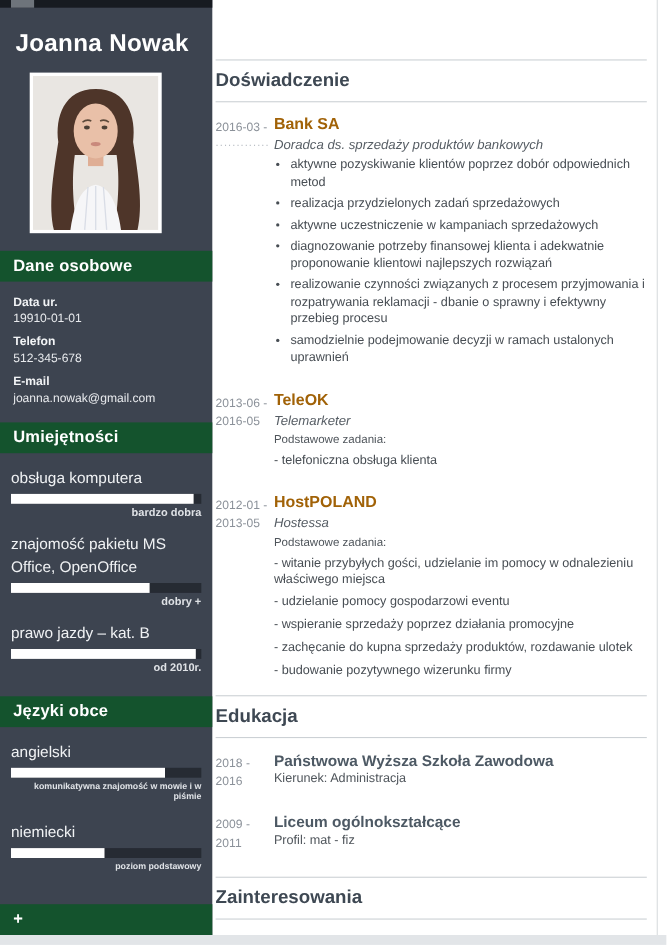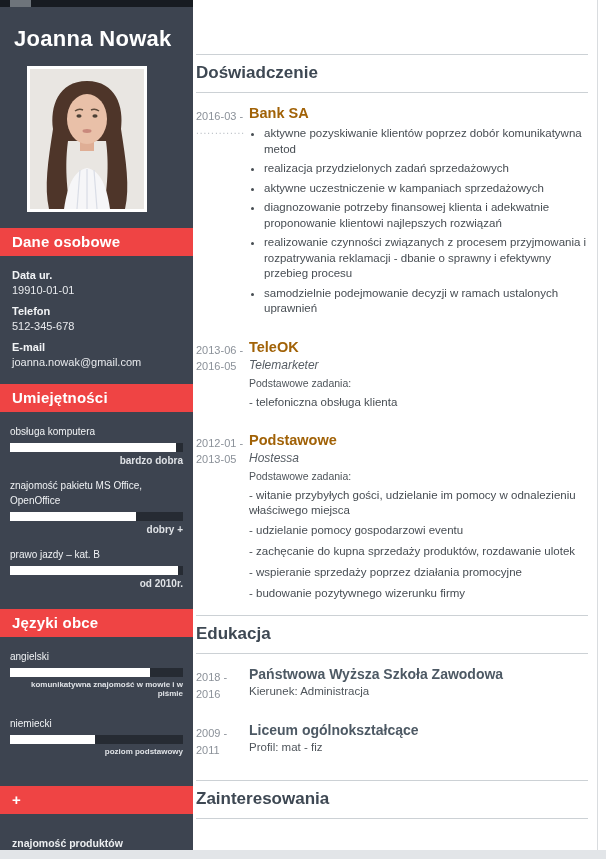--- a/index.html
+++ b/index.html
@@ -23,30 +23,30 @@
   .candidate-name{
     padding:26px 14px 8px 14px;
     font-size:22px;font-weight:700;color:#ffffff;letter-spacing:.3px;
   }
   .photo{
     margin:6px 0 0 27px;width:120px;height:146px;background:#ffffff;
     box-sizing:border-box;padding:3px;
   }
   .photo svg{display:block;width:114px;height:140px;}
   .sb-head{
-    margin-top:16px;background:#ef4444;color:#ffffff;
+    margin-top:16px;background:#14532d;color:#ffffff;
     font-size:15px;font-weight:700;
     padding:5px 12px 6px 12px;letter-spacing:.2px;
   }
   .sb-fields{padding:4px 12px 0 12px;}
   .sb-field{margin-top:9px;}
   .sb-label{font-size:11px;font-weight:700;color:#f2f4f6;}
   .sb-value{font-size:11px;color:#e8eaed;margin-top:3px;}
   .sb-meter{padding:0 10px;margin-top:12px;}
-  .sb-meter .m-label{font-size:10px;color:#f0f2f4;line-height:1.5;}
+  .sb-meter .m-label{font-size:14px;color:#f0f2f4;line-height:1.5;}
   .bar{margin-top:4px;height:9px;background:#262b33;}
   .bar-fill{height:100%;background:#ffffff;}
   .m-caption{margin-top:3px;font-size:10px;font-weight:700;color:#dfe2e6;text-align:right;}
   .m-caption.small{font-size:8px;}
   .sb-extra{padding:6px 12px 0 12px;}
   .sb-extra div{font-size:10.5px;font-weight:700;color:#eceef0;margin-top:17px;}
 
   
   .main{
     position:absolute;left:196px;top:0;width:392px;color:#4b5157;
@@ -170,22 +170,23 @@
     <section class="sec first">
       <div class="sec-head">Doświadczenie</div>
 
       <div class="entry">
         <div class="dates">
           <div>2016-03 -</div>
           <div class="dots">.............</div>
         </div>
         <div class="ebody">
           <div class="company">Bank SA</div>
+          <div class="position">Doradca ds. sprzedaży produktów bankowych</div>
           <ul class="bullets">
-              <li>aktywne pozyskiwanie klientów poprzez dobór komunikatywna metod</li>
+              <li>aktywne pozyskiwanie klientów poprzez dobór odpowiednich metod</li>
               <li>realizacja przydzielonych zadań sprzedażowych</li>
               <li>aktywne uczestniczenie w kampaniach sprzedażowych</li>
               <li>diagnozowanie potrzeby finansowej klienta i adekwatnie proponowanie klientowi najlepszych rozwiązań</li>
               <li>realizowanie czynności związanych z procesem przyjmowania i rozpatrywania reklamacji - dbanie o sprawny i efektywny przebieg procesu</li>
               <li>samodzielnie podejmowanie decyzji w ramach ustalonych uprawnień</li>
             </ul>
         </div>
       </div>
 
       <div class="entry" style="margin-top:18px">
@@ -202,28 +203,28 @@
             </div>
         </div>
       </div>
 
       <div class="entry" style="margin-top:22px">
         <div class="dates">
           <div>2012-01 -</div>
           <div>2013-05</div>
         </div>
         <div class="ebody">
-          <div class="company">Podstawowe</div>
+          <div class="company">HostPOLAND</div>
           <div class="position">Hostessa</div>
           <div class="tasks-label">Podstawowe zadania:</div>
           <div class="dashlines">
               <div>- witanie przybyłych gości, udzielanie im pomocy w odnalezieniu właściwego miejsca</div>
               <div>- udzielanie pomocy gospodarzowi eventu</div>
+              <div>- wspieranie sprzedaży poprzez działania promocyjne</div>
               <div>- zachęcanie do kupna sprzedaży produktów, rozdawanie ulotek</div>
-              <div>- wspieranie sprzedaży poprzez działania promocyjne</div>
               <div>- budowanie pozytywnego wizerunku firmy</div>
             </div>
         </div>
       </div>
       <div class="gap-md"></div>
     </section>
 
     <section class="sec">
       <div class="sec-head">Edukacja</div>
 

